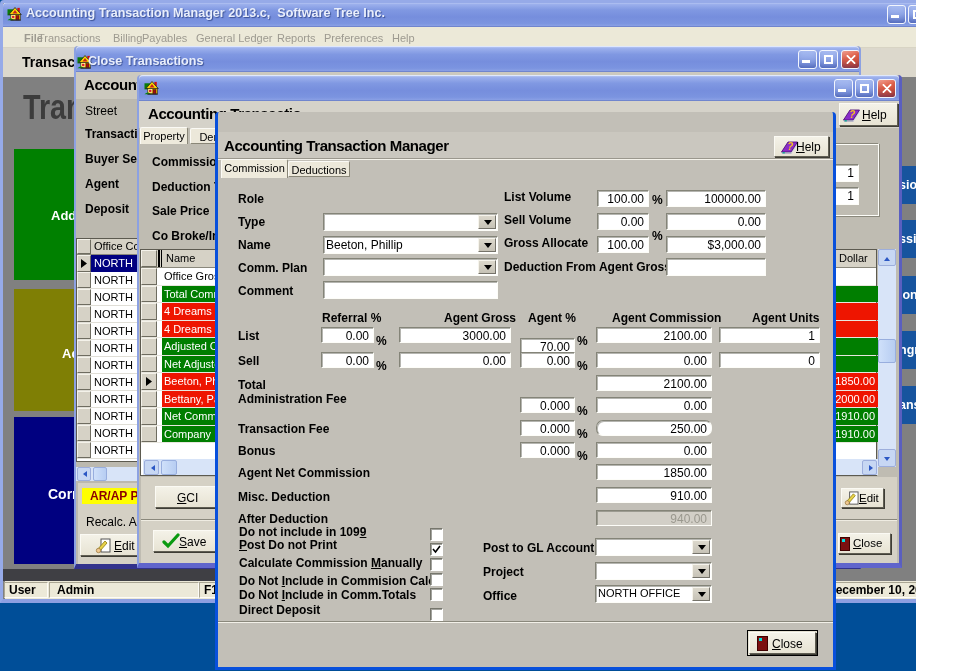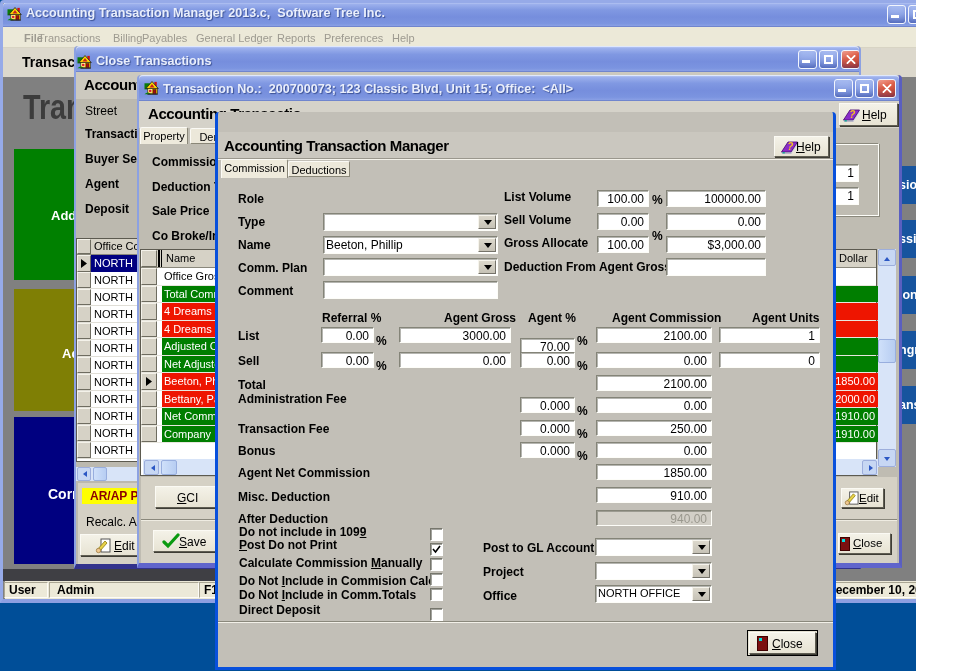--- a/index.html
+++ b/index.html
@@ -148,21 +148,21 @@
           <rect x="0" y="3.5" width="6" height="6.5" fill="#0a7a0a"></rect>
 <rect x="10.5" y="2" width="2.6" height="4.5" fill="#cc1010"></rect>
 <polygon points="8,1.6 14.7,9.1 1.5,9.1" fill="#f8d800" stroke="#252525" stroke-width="0.9"></polygon>
 <polygon points="8,4.3 10.7,7.9 5.3,7.9" fill="#cc2020"></polygon>
 <rect x="3.5" y="9.1" width="10.2" height="5.8" fill="#f8d800" stroke="#252525" stroke-width="0.6"></rect>
 <rect x="9" y="10.2" width="3.3" height="4.7" fill="#9a1010" stroke="#3a0505" stroke-width="0.5"></rect>
 <rect x="4.6" y="10.4" width="3.2" height="2.6" fill="#e02020" stroke="#ffffff" stroke-width="0.5"></rect>
 <path d="M0 15.2 Q3.5 11.5 7 15.2 Z" fill="#0c8a10"></path>
 <rect x="3.2" y="14.4" width="11" height="1.3" fill="#303030"></rect>
         </svg>
-     <div class="ttext" style="left:20px;top:8px;">Close Transactions</div>
+     <div class="ttext" style="left:12px;top:8px;">Close Transactions</div>
      <div class="cbt b" style="left:722px;top:4px;">
           <div class="glyph-min"></div>
         </div>
      <div class="cbt b" style="left:743px;top:4px;">
           <div class="glyph-max"></div>
         </div>
      <div class="cbt r" style="left:765px;top:4px;">
           <svg style="left:4px;top:4px;width:10px;height:9px;" viewBox="0 0 11 10">
    <path d="M1.5 1 L9.5 9 M9.5 1 L1.5 9" stroke="#fff" stroke-width="2" stroke-linecap="round"></path>
           </svg>
@@ -258,21 +258,20 @@
           <rect x="0" y="3.5" width="6" height="6.5" fill="#0a7a0a"></rect>
 <rect x="10.5" y="2" width="2.6" height="4.5" fill="#cc1010"></rect>
 <polygon points="8,1.6 14.7,9.1 1.5,9.1" fill="#f8d800" stroke="#252525" stroke-width="0.9"></polygon>
 <polygon points="8,4.3 10.7,7.9 5.3,7.9" fill="#cc2020"></polygon>
 <rect x="3.5" y="9.1" width="10.2" height="5.8" fill="#f8d800" stroke="#252525" stroke-width="0.6"></rect>
 <rect x="9" y="10.2" width="3.3" height="4.7" fill="#9a1010" stroke="#3a0505" stroke-width="0.5"></rect>
 <rect x="4.6" y="10.4" width="3.2" height="2.6" fill="#e02020" stroke="#ffffff" stroke-width="0.5"></rect>
 <path d="M0 15.2 Q3.5 11.5 7 15.2 Z" fill="#0c8a10"></path>
 <rect x="3.2" y="14.4" width="11" height="1.3" fill="#303030"></rect>
         </svg>
-     <div class="ttext" style="left:24px;top:7px;">Transaction No.:&nbsp; 200700073; 123 Classic Blvd, Unit 15;&nbsp;Office:&nbsp; &lt;All&gt;</div>
      <div class="cbt b" style="left:695px;top:4px;">
           <div class="glyph-min"></div>
         </div>
      <div class="cbt b" style="left:716px;top:4px;">
           <div class="glyph-max"></div>
         </div>
      <div class="cbt r" style="left:738px;top:4px;">
           <svg style="left:4px;top:4px;width:10px;height:9px;" viewBox="0 0 11 10">
    <path d="M1.5 1 L9.5 9 M9.5 1 L1.5 9" stroke="#fff" stroke-width="2" stroke-linecap="round"></path>
           </svg>
@@ -494,21 +493,21 @@
   <div class="fld" style="left:501px;top:240px;width:101px;height:16px;">0</div>
   <div class="lbl" style="left:20px;top:266px;">Total</div>
   <div class="fld" style="left:378px;top:263px;width:116px;height:16px;">2100.00</div>
   <div class="lbl" style="left:20px;top:280px;">Administration Fee</div>
   <div class="fld" style="left:302px;top:285px;width:55px;height:16px;">0.000</div>
   <div class="pct" style="left:359px;top:292px;">%</div>
   <div class="fld" style="left:378px;top:285px;width:116px;height:16px;">0.00</div>
   <div class="lbl" style="left:20px;top:310px;">Transaction Fee</div>
   <div class="fld" style="left:302px;top:308px;width:55px;height:16px;">0.000</div>
   <div class="pct" style="left:359px;top:315px;">%</div>
-  <div class="fld" style="left:378px;top:308px;width:116px;height:16px;">250.00</div>
+  <div class="fld" style="left:378px;top:308px;width:116px;height:16px;border-radius:7px;">250.00</div>
   <div class="lbl" style="left:20px;top:332px;">Bonus</div>
   <div class="fld" style="left:302px;top:330px;width:55px;height:16px;">0.000</div>
   <div class="pct" style="left:359px;top:337px;">%</div>
   <div class="fld" style="left:378px;top:330px;width:116px;height:16px;">0.00</div>
   <div class="lbl" style="left:20px;top:354px;">Agent Net Commission</div>
   <div class="fld" style="left:378px;top:352px;width:116px;height:16px;">1850.00</div>
   <div class="lbl" style="left:20px;top:378px;">Misc. Deduction</div>
   <div class="fld" style="left:378px;top:375px;width:116px;height:16px;">910.00</div>
   <div class="lbl" style="left:20px;top:400px;">After Deduction</div>
   <div class="fld" style="left:378px;top:398px;width:116px;height:16px;background:#d2cfc7;color:#9a988e;">940.00</div>

